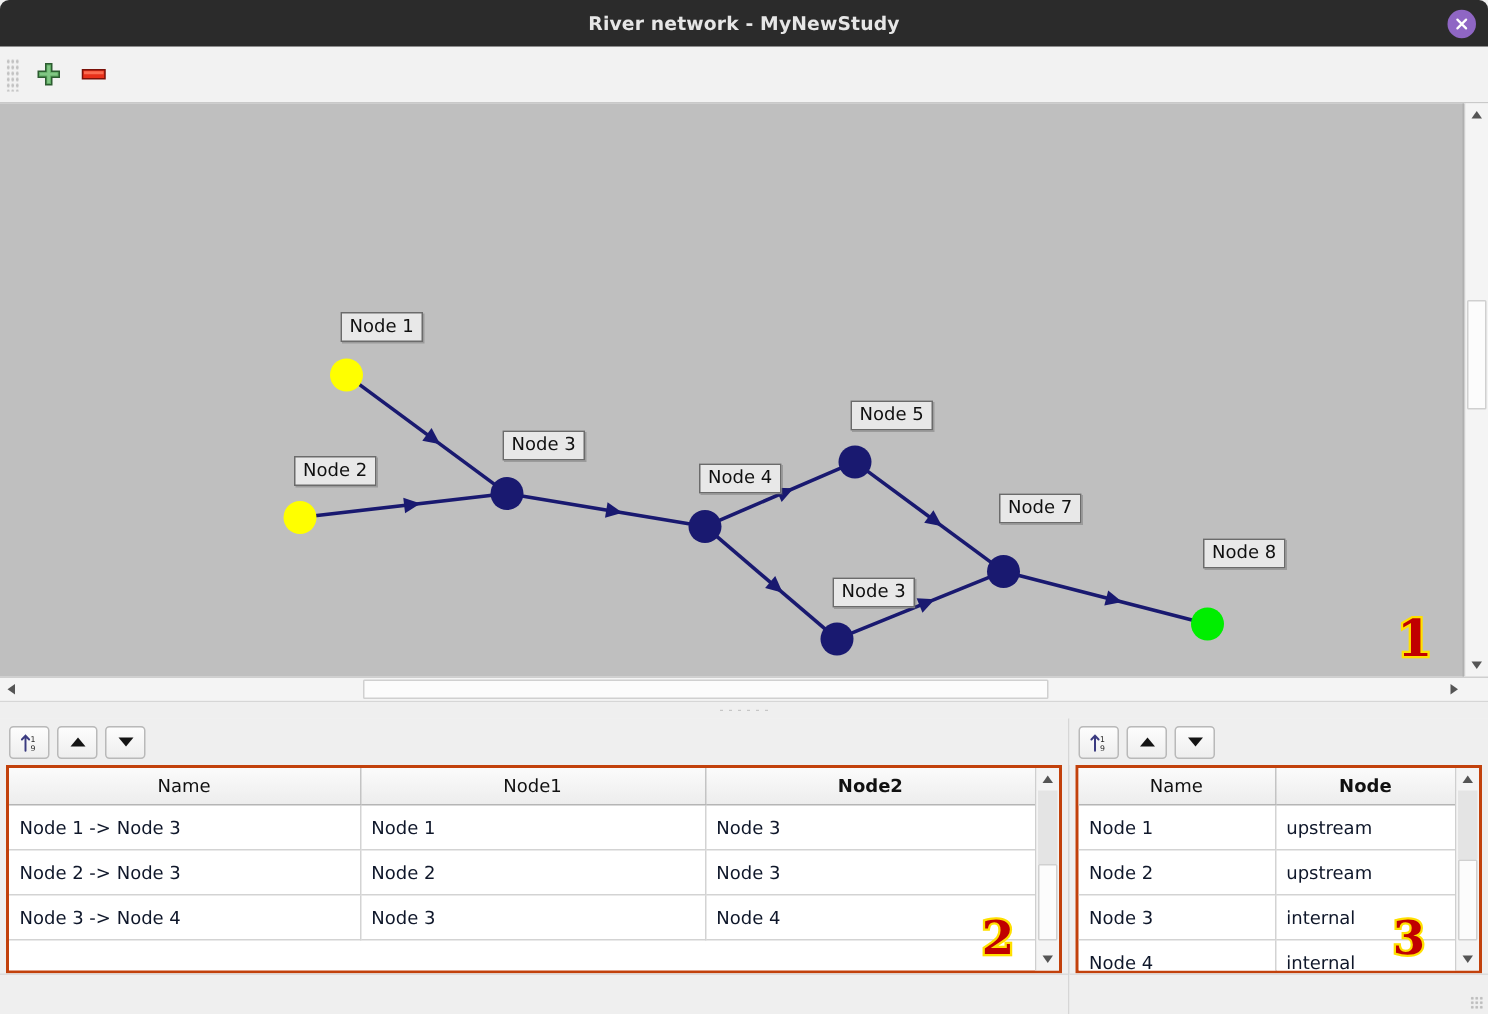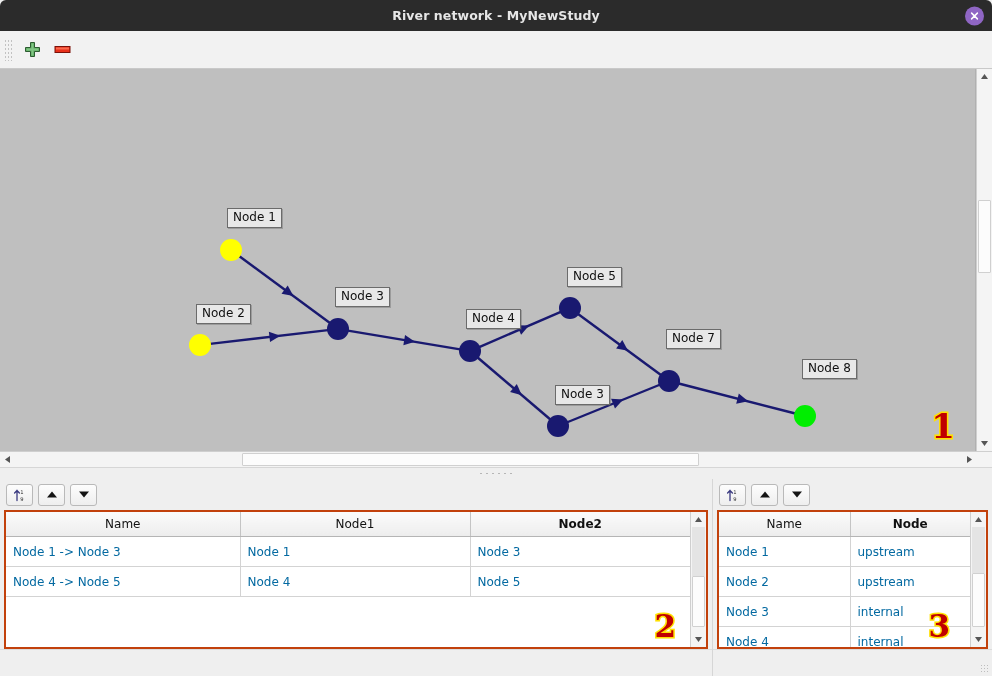--- a/index.html
+++ b/index.html
@@ -271,21 +271,21 @@
     text-align: center;
     user-select: none;
   }
   table.grid th:last-child { border-right: none; font-weight: bold; }
   table.grid td {
     border-right: 1px solid #d3d3d3;
     border-bottom: 1px solid #d3d3d3;
     height: 29px;
     padding: 0 7px;
     font-size: 12px;
-    color: #0369a1;
+    color: #0f172a;
     white-space: nowrap;
     overflow: hidden;
     background: #ffffff;
   }
   table.grid td:last-child { border-right: none; }
 
   .footer {
     height: 26px;
     flex: 0 0 auto;
     background: #efefef;
@@ -458,23 +458,28 @@
                   <th>Node2</th>
                 </tr>
               </thead>
             <tbody id="links-body">
                 <tr>
                   <td>Node 1 -&gt; Node 3</td>
                   <td>Node 1</td>
                   <td>Node 3</td>
                 </tr>
                 <tr>
-                  <td>Node 4 -&gt; Node 5</td>
+                  <td>Node 2 -&gt; Node 3</td>
+                  <td>Node 2</td>
+                  <td>Node 3</td>
+                </tr>
+                <tr>
+                  <td>Node 3 -&gt; Node 4</td>
+                  <td>Node 3</td>
                   <td>Node 4</td>
-                  <td>Node 5</td>
                 </tr>
               </tbody>
           </table>
         </div>
         <div class="vscroll">
           <div class="sb-arrow">
             <svg width="9" height="7" viewBox="0 0 9 7">
                 <path d="M4.5,1 L8,6 L1,6 Z" fill="#555"></path>
               </svg>
           </div>

